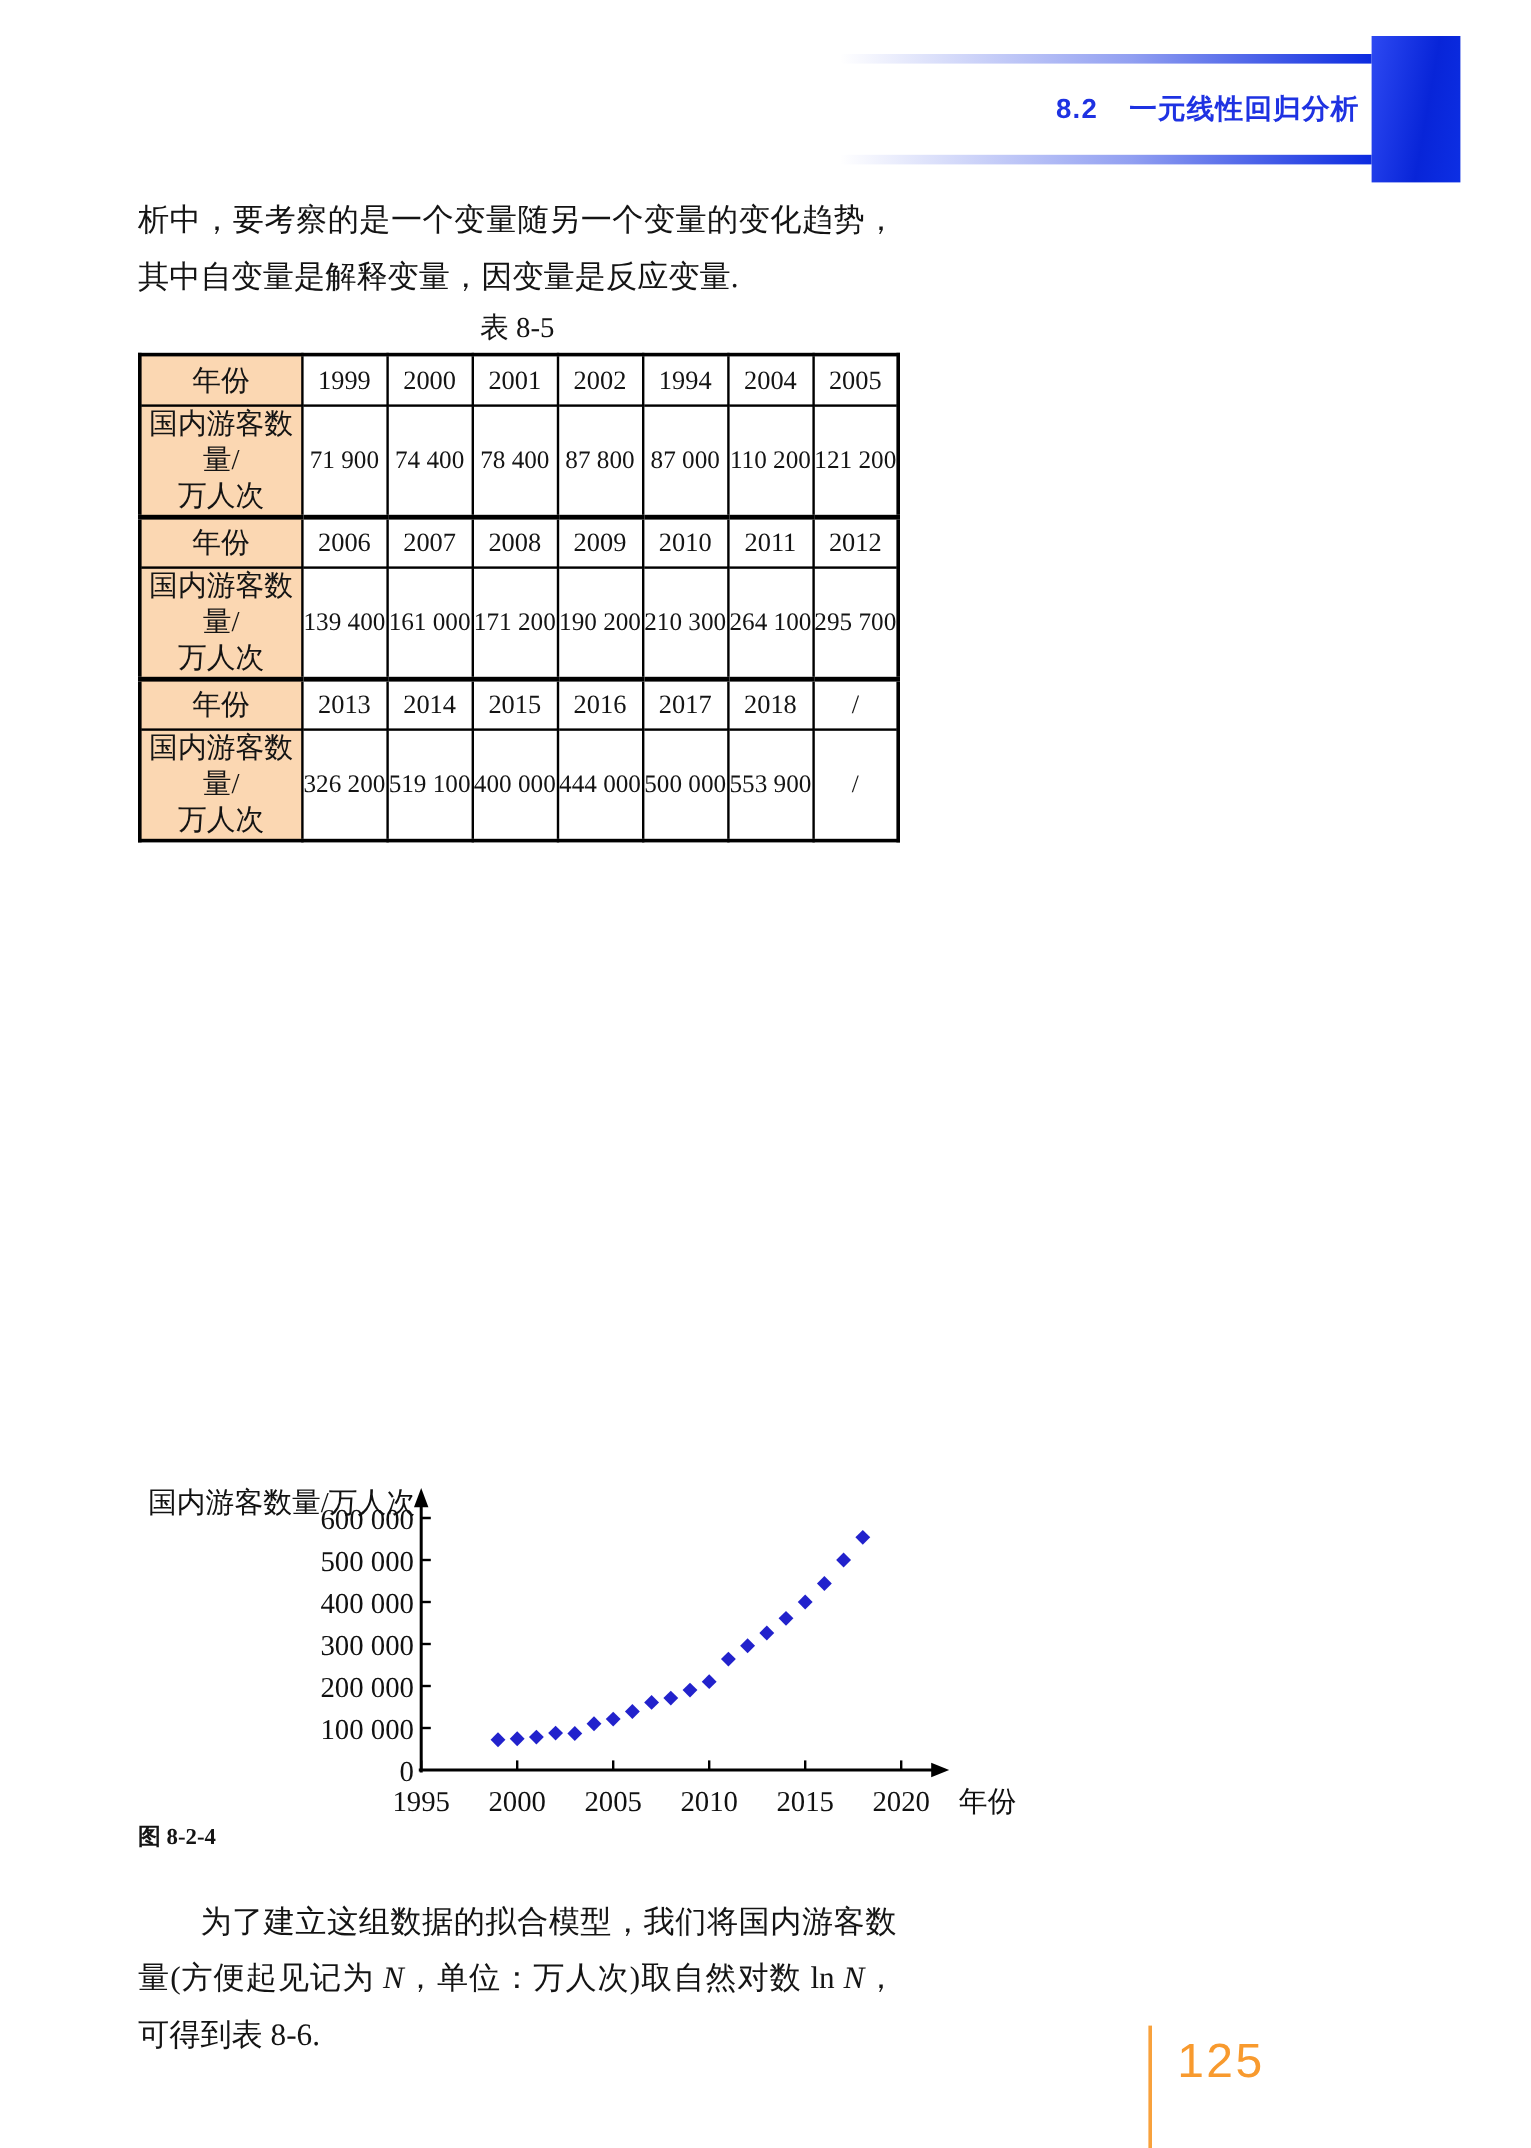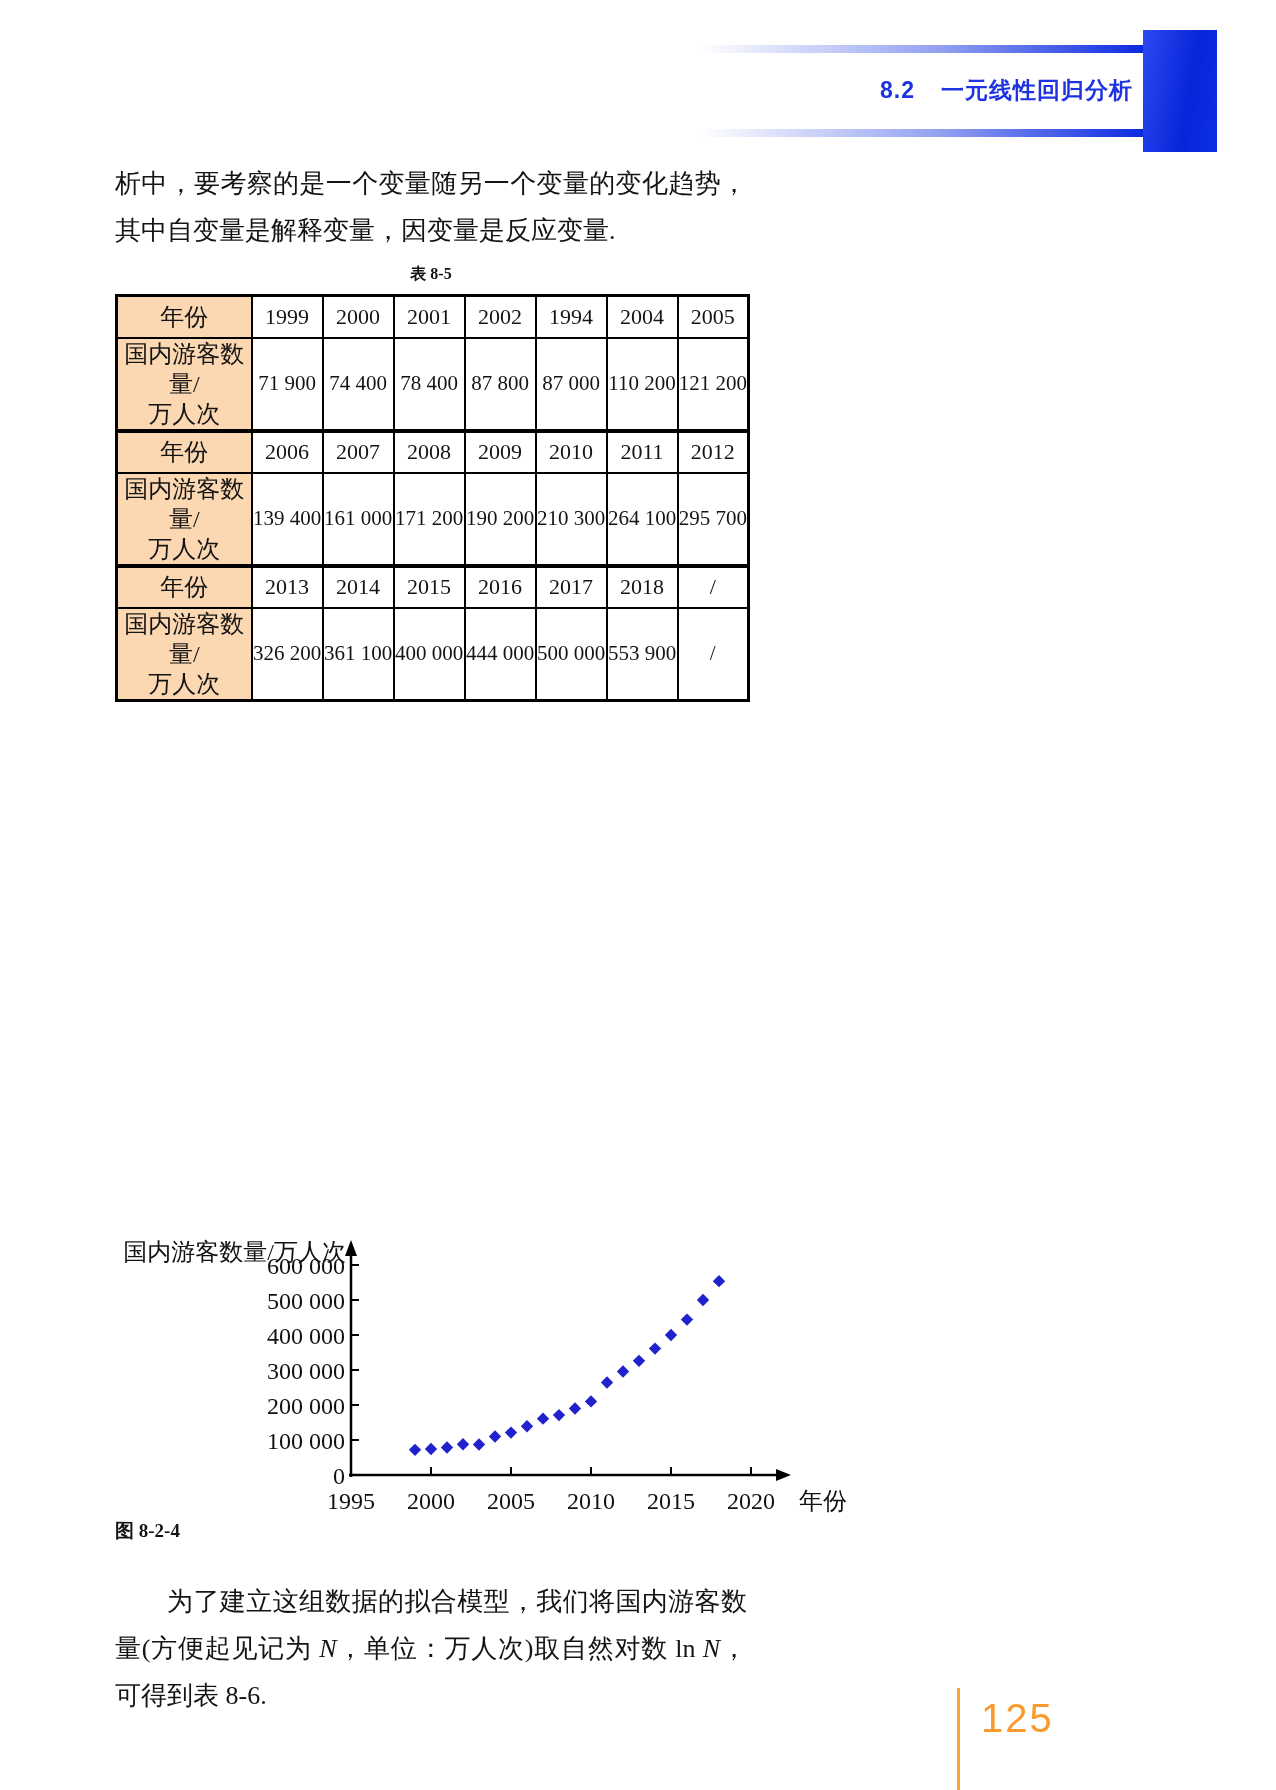--- a/index.html
+++ b/index.html
@@ -28,21 +28,21 @@
     position:absolute;left:1143px;top:30px;width:74px;height:122px;
     background:linear-gradient(100deg,#2d49f2 0%,#0825d8 60%,#0d2fe4 100%);
   }
   
   .content{position:absolute;left:115px;top:160px;width:632px}
   .para{font-size:26px;line-height:47px;text-align:justify;text-justify:inter-ideograph}
   .indent{text-indent:2em}
   .gap-top{margin-top:16px}
   .it{font-style:italic}
   
-  .tbl-caption{text-align:center;font-size:16px;font-weight:700;height:40px;line-height:40px;margin-top:0}
+  .tbl-caption{text-align:center;font-size:24px;font-weight:400;height:40px;line-height:40px;margin-top:0}
   table.data{border-collapse:collapse;width:632px;table-layout:fixed;border:3px solid #000}
   table.data th,table.data td{border:2px solid #000;text-align:center;vertical-align:middle;padding:0}
   table.data tr.sep th,table.data tr.sep td{border-top:4px solid #000}
   .year-row th,.year-row td{height:42px;font-size:22px}
   .val-row th,.val-row td{height:76px;font-size:21px}
   .val-row th{font-size:22px;line-height:30px}
   th.rowhdr{background:#fbd7b2;font-weight:400;font-size:24px}
   
   .figure{position:absolute;left:113px;top:1233px}
   .fig-caption{position:absolute;left:115px;top:1518px;width:632px;text-align:left;font-size:19px;font-weight:700}
@@ -135,21 +135,21 @@
           <td>2017</td>
           <td>2018</td>
           <td>/</td>
         </tr>
         <tr class="val-row">
           <th class="rowhdr">
             <div>国内游客数量/</div>
             <div>万人次</div>
           </th>
           <td>326 200</td>
-          <td>361 100</td>
+          <td>519 100</td>
           <td>400 000</td>
           <td>444 000</td>
           <td>500 000</td>
           <td>553 900</td>
           <td>/</td>
         </tr>
       </tbody>
   </table>
 </div>
 

